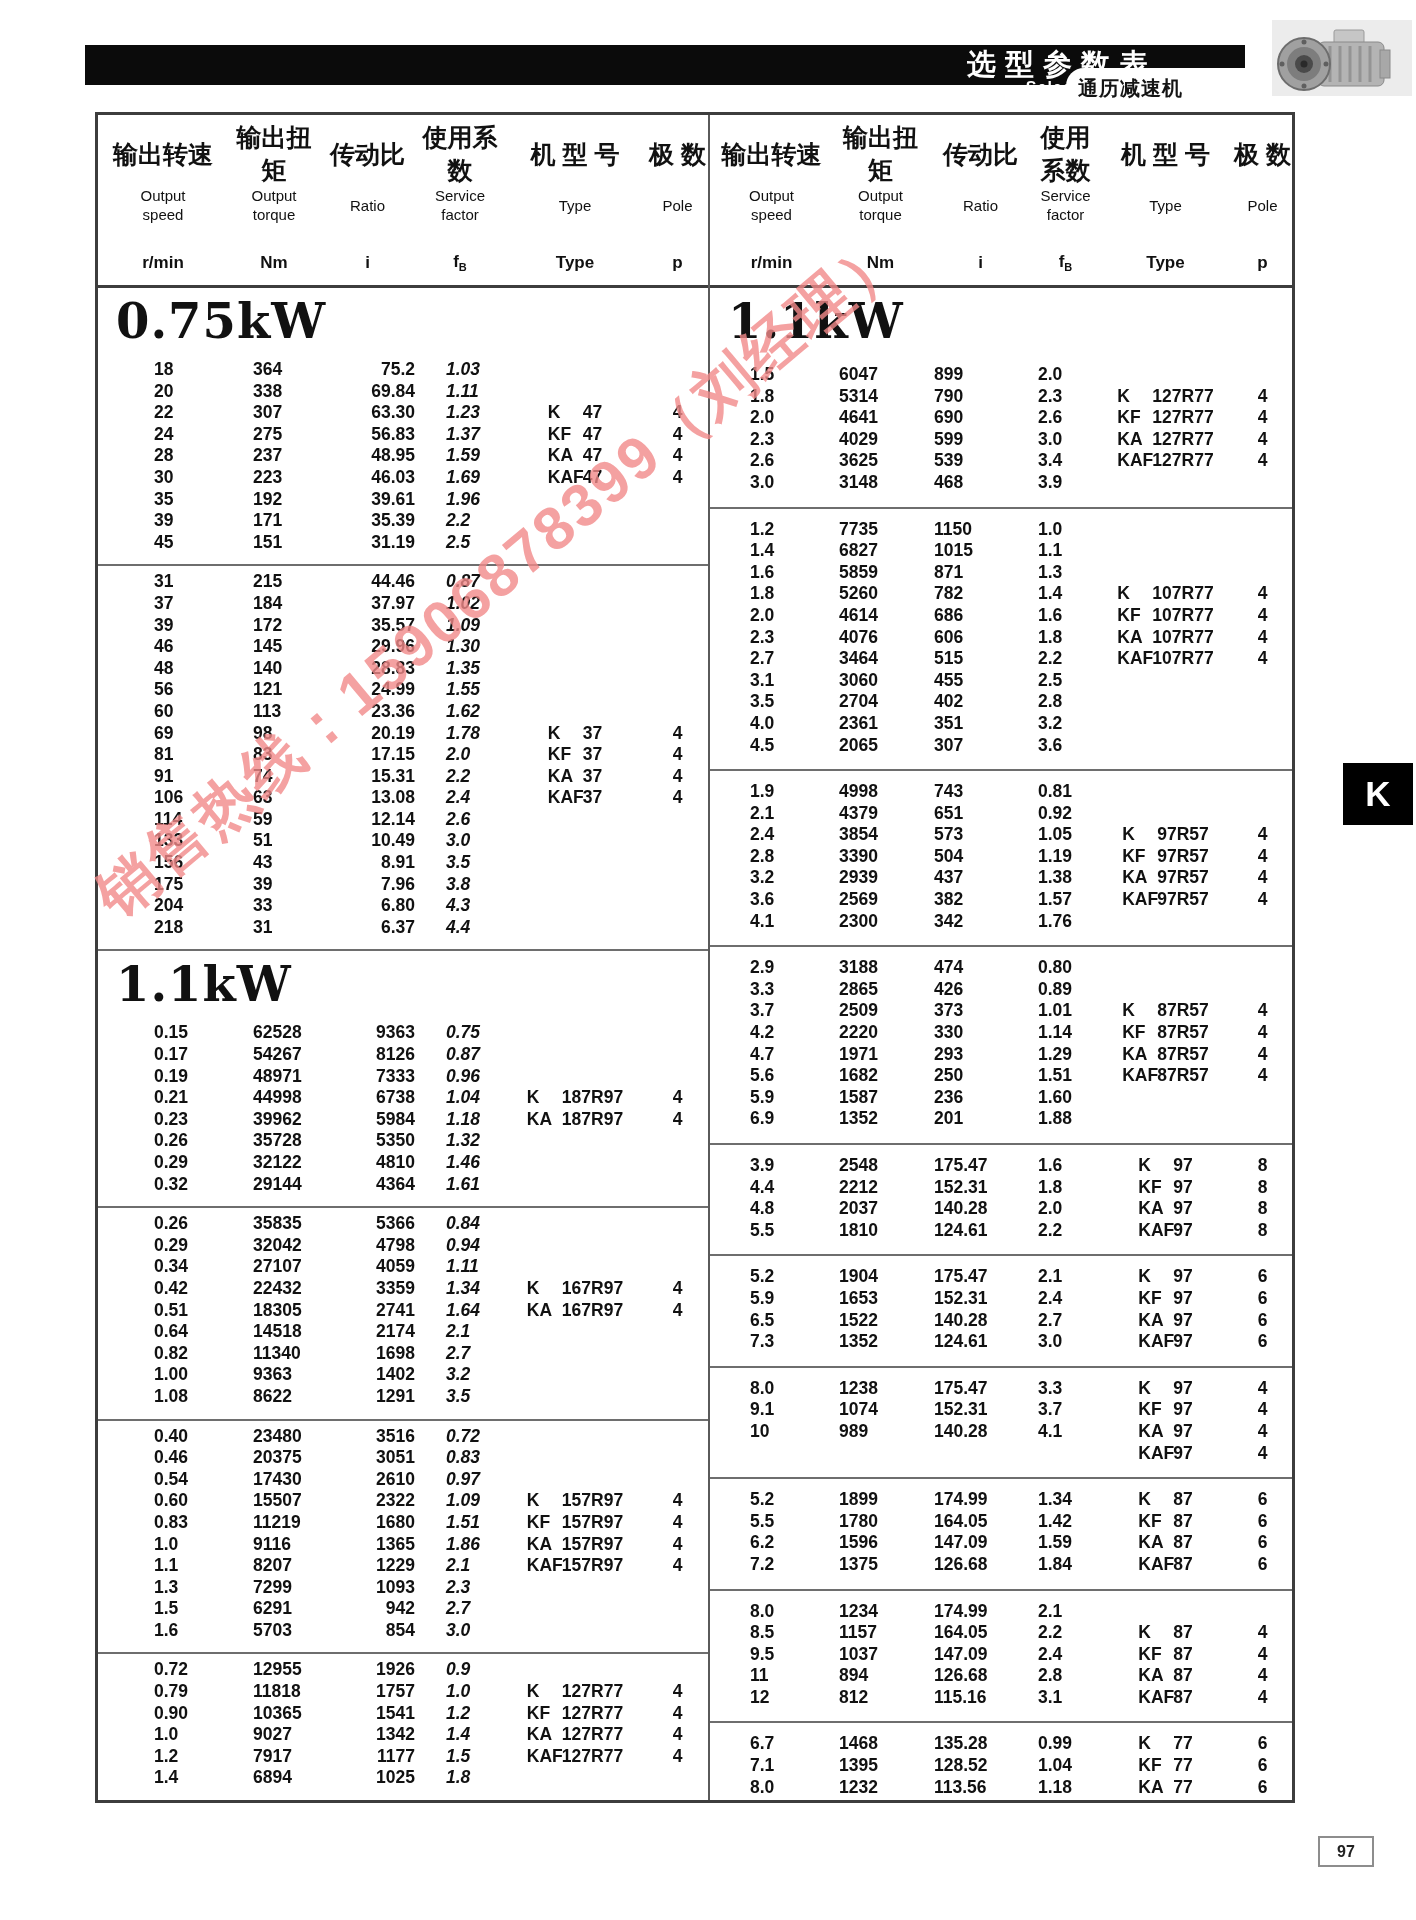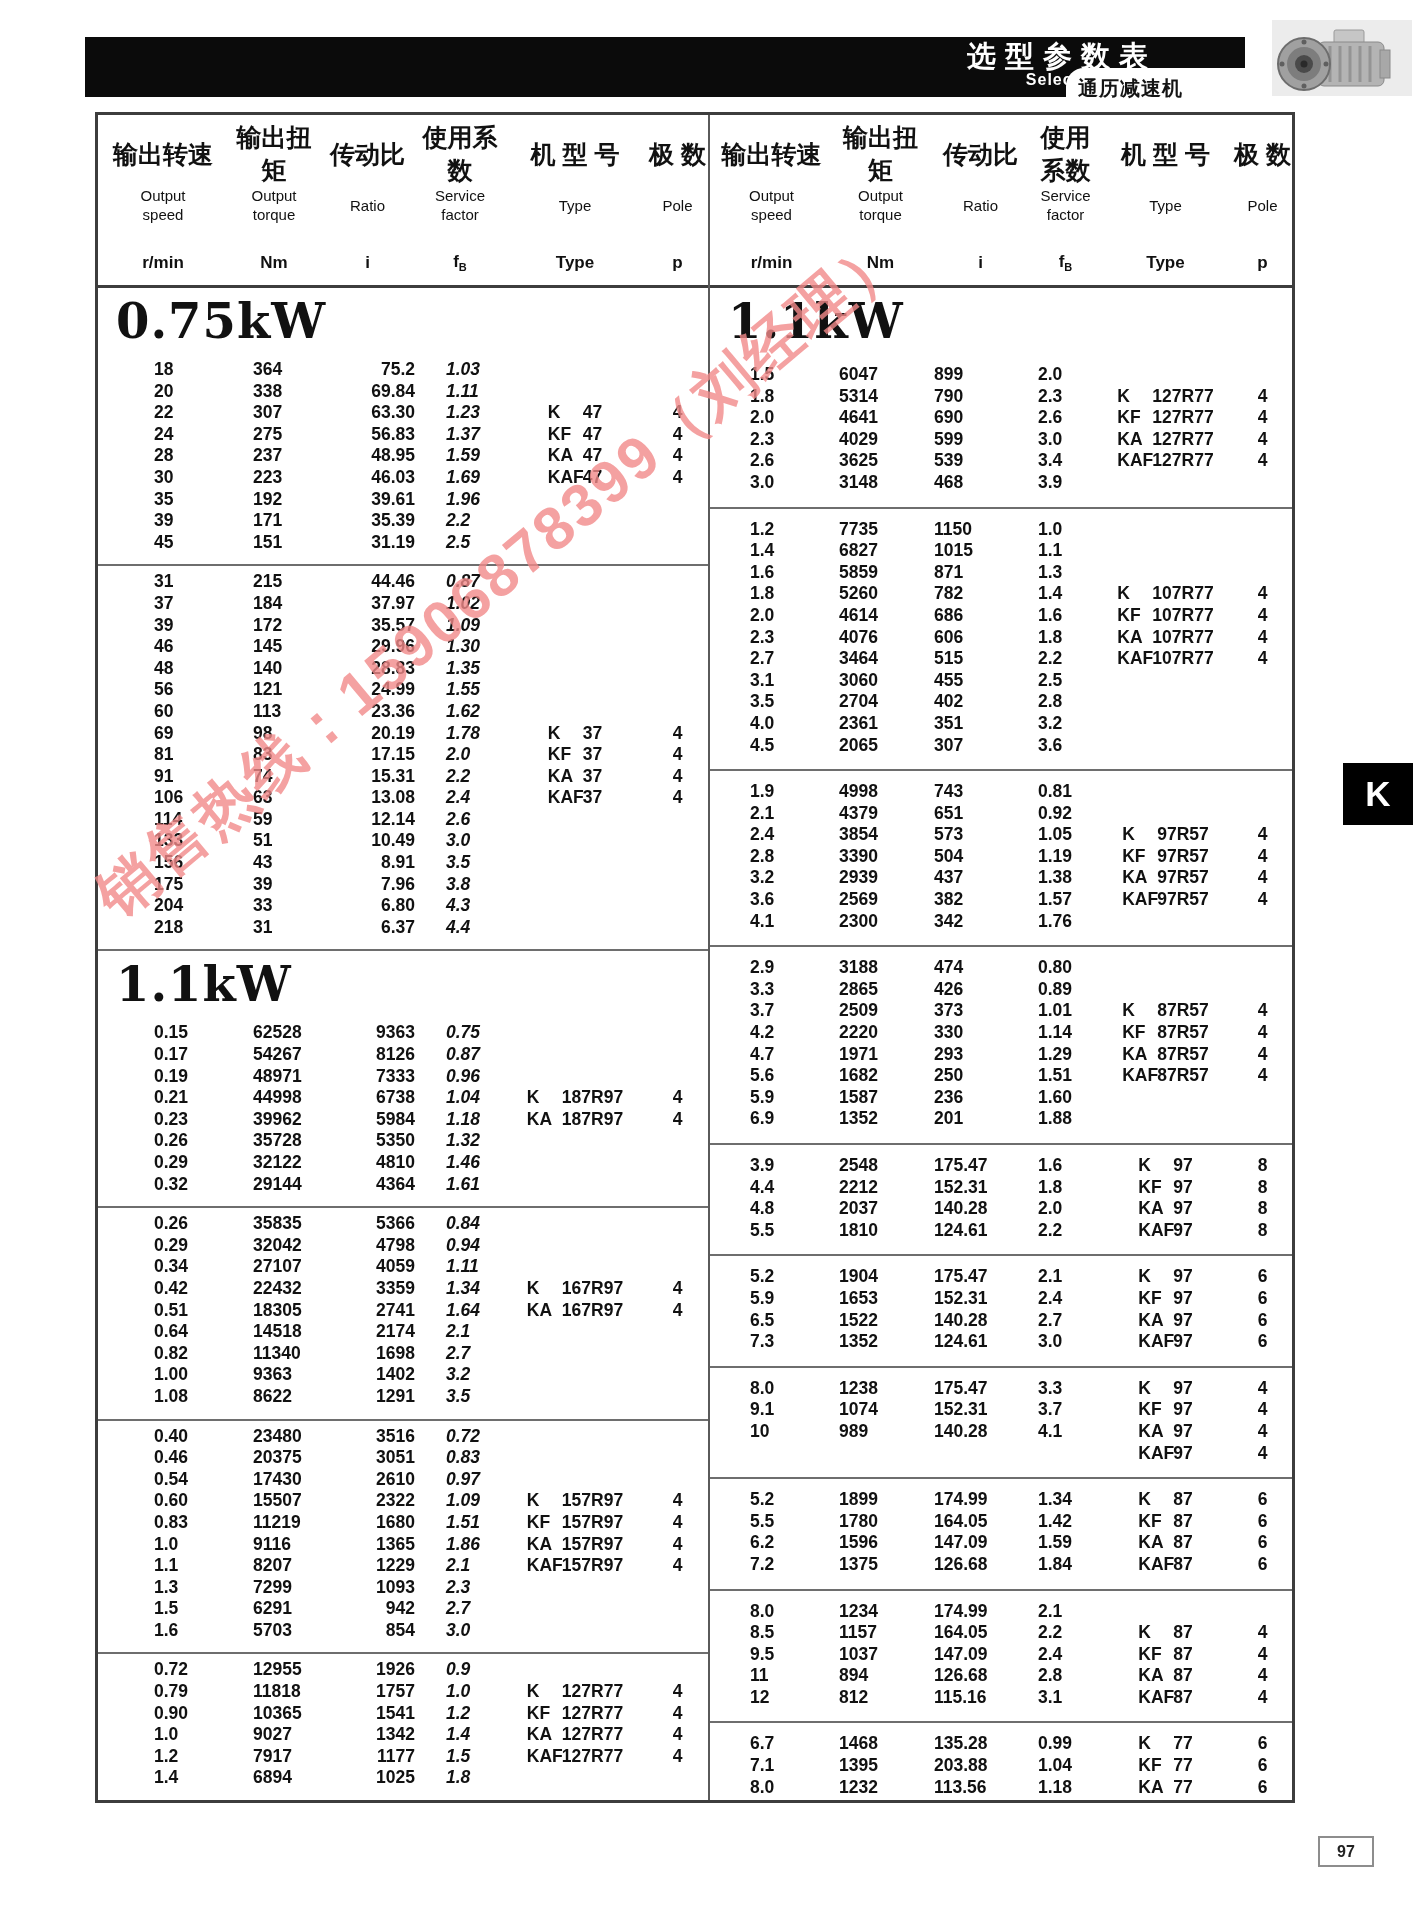--- a/index.html
+++ b/index.html
@@ -4,21 +4,21 @@
 <style>
   html,body{margin:0;padding:0;}
   body{
     width:1416px;height:1920px;position:relative;background:#ffffff;
     font-family:"Liberation Sans",sans-serif;color:#111;overflow:hidden;
   }
   .page{position:absolute;inset:0;background:#fff;}
 
   
   .topbar{
-    position:absolute;left:85px;top:37px;width:1160px;height:60px;
+    position:absolute;left:85px;top:45px;width:1160px;height:40px;
     background:#0b0b0b;border-radius:0 0 10px 0;
   }
   .topbar-inner{position:absolute;right:88px;top:4px;text-align:right;color:#fff;}
   .title-cn{font-size:29px;font-weight:bold;letter-spacing:9px;line-height:30px;}
   .title-en{font-size:16px;font-weight:bold;letter-spacing:1px;line-height:18px;}
   .brand-panel{
     position:absolute;left:1066px;top:68px;width:196px;height:40px;background:#fff;
     border-radius:18px 0 0 0;display:flex;align-items:center;justify-content:flex-start;
     padding-left:12px;box-sizing:border-box;
   }
@@ -1406,21 +1406,21 @@
               <span class="tp">
                 <span class="tpfx">K</span>
                 <span>77</span>
               </span>
             </div>
             <div class="c cp">6</div>
           </div>
           <div class="row">
             <div class="c cs">7.1</div>
             <div class="c ct">1395</div>
-            <div class="c cr">203.88</div>
+            <div class="c cr">128.52</div>
             <div class="c cf">1.04</div>
             <div class="c cty">
               <span class="tp">
                 <span class="tpfx">KF</span>
                 <span>77</span>
               </span>
             </div>
             <div class="c cp">6</div>
           </div>
           <div class="row">

